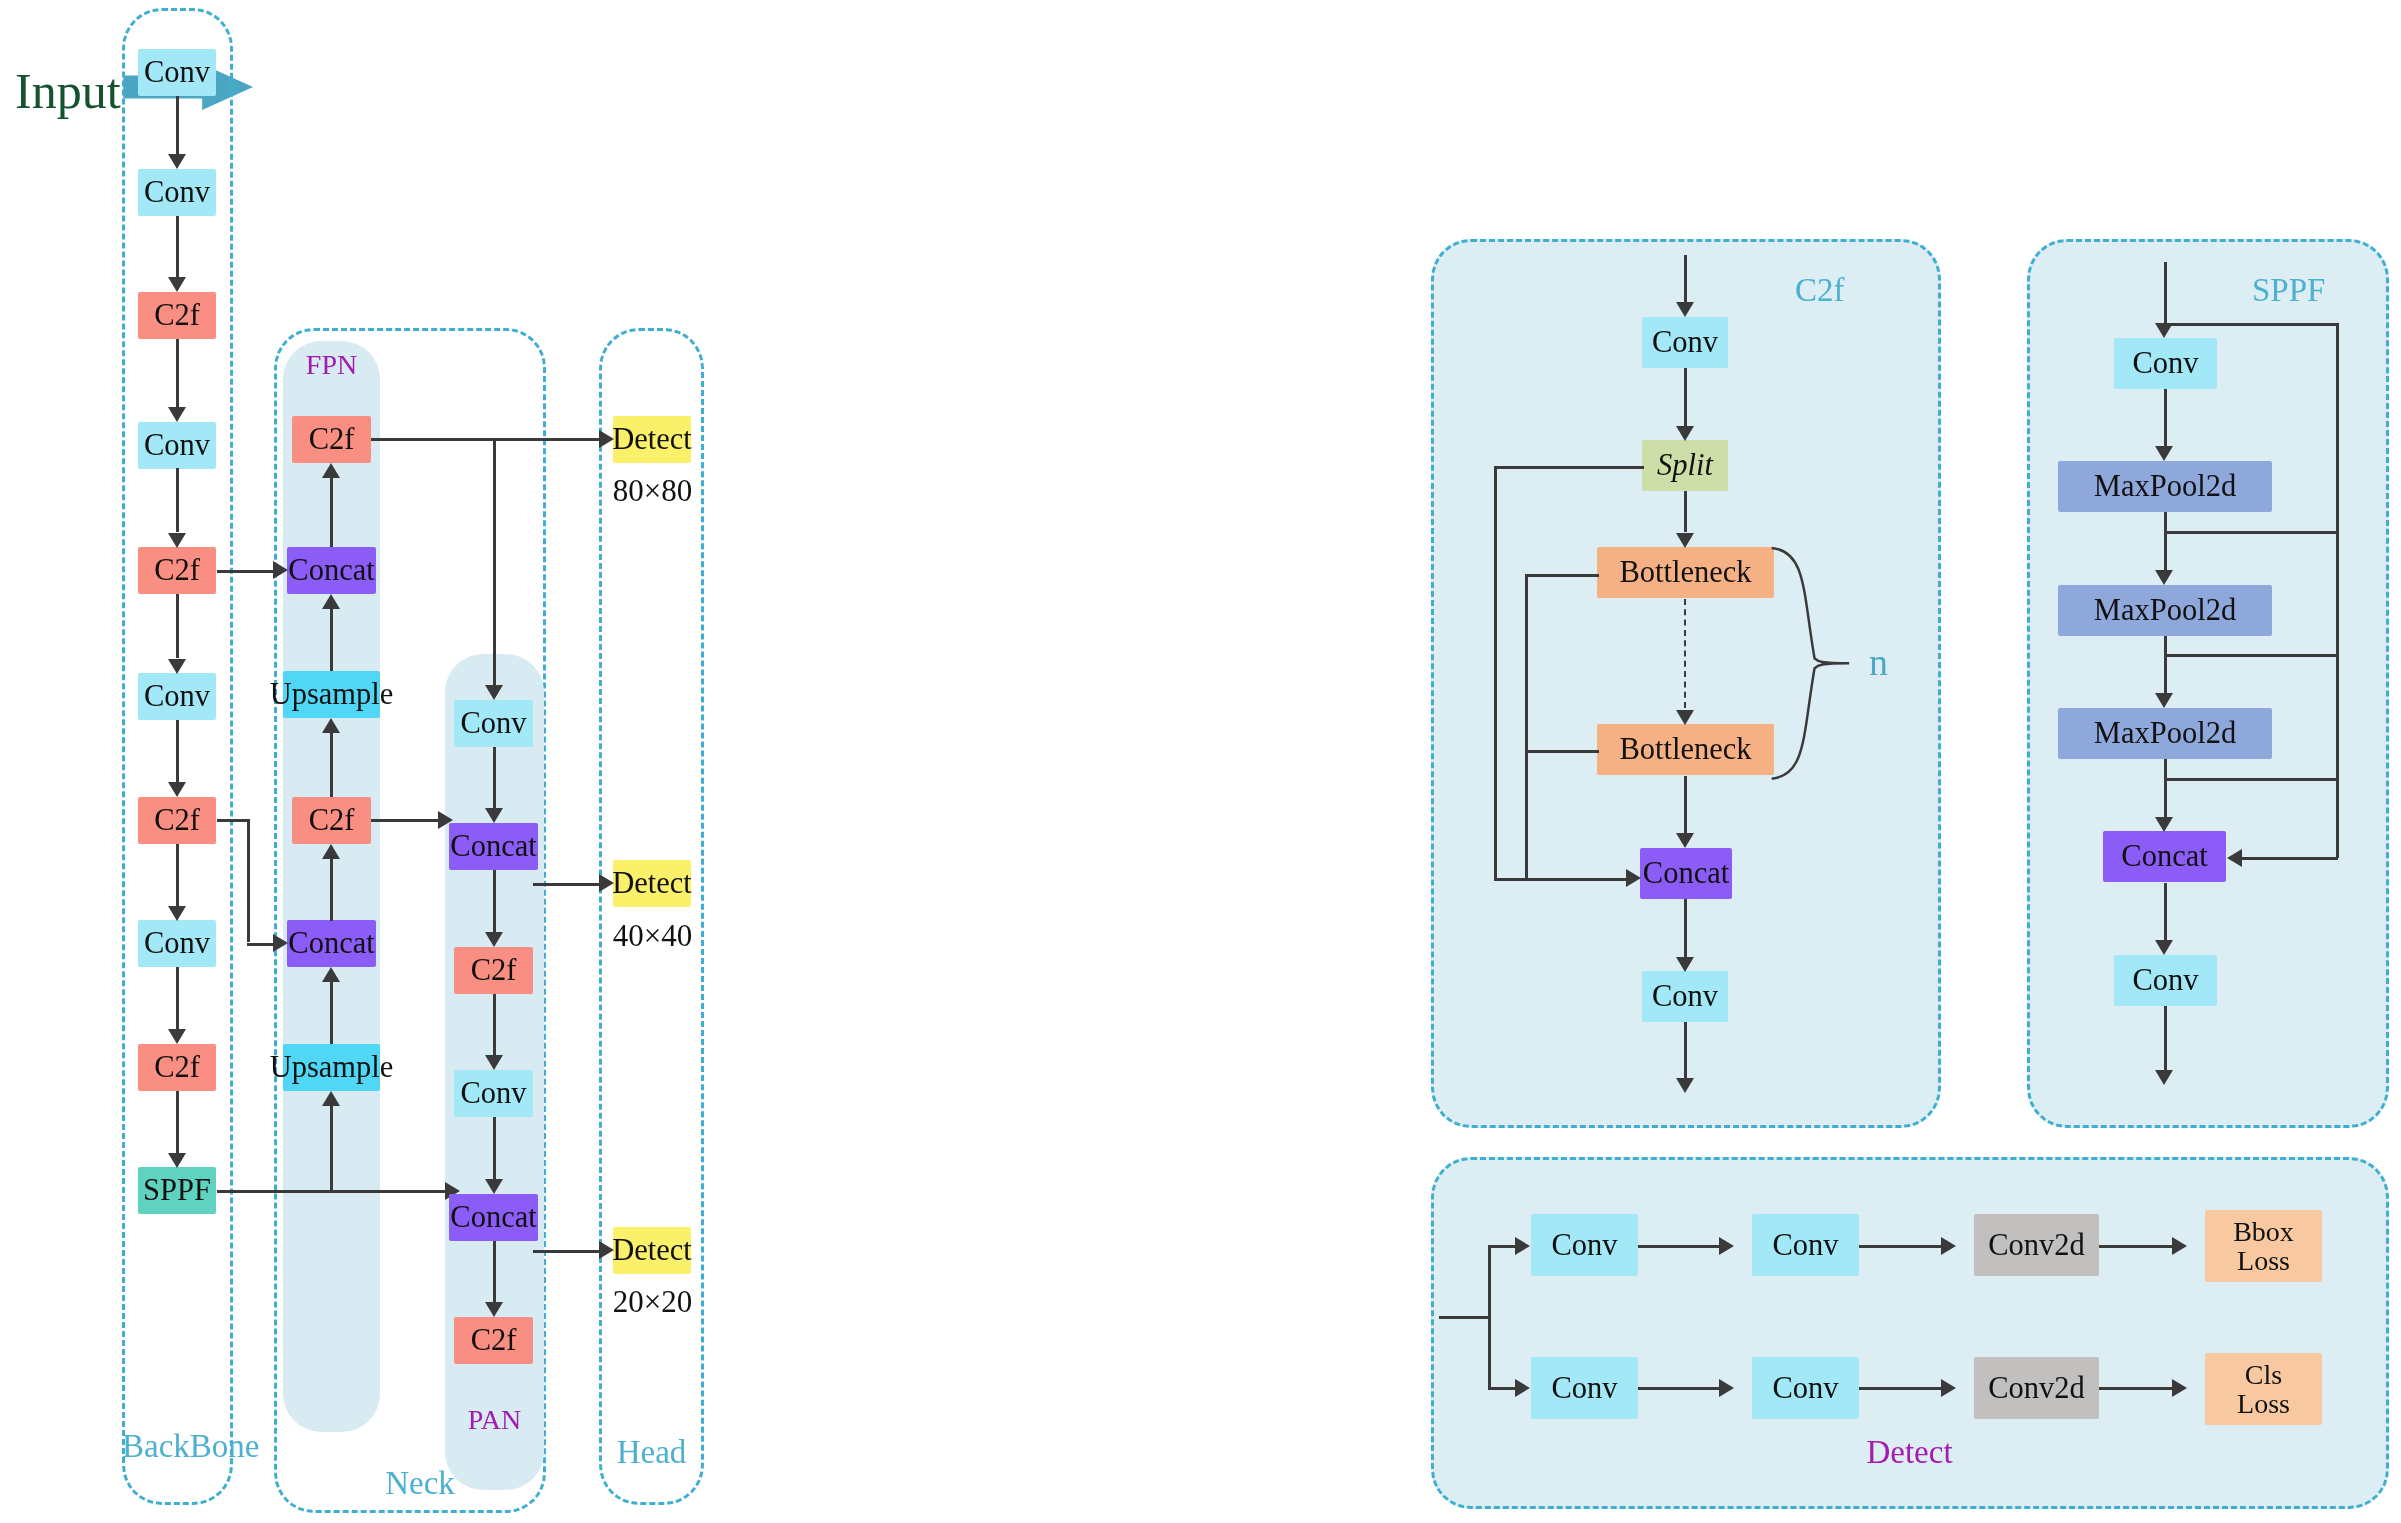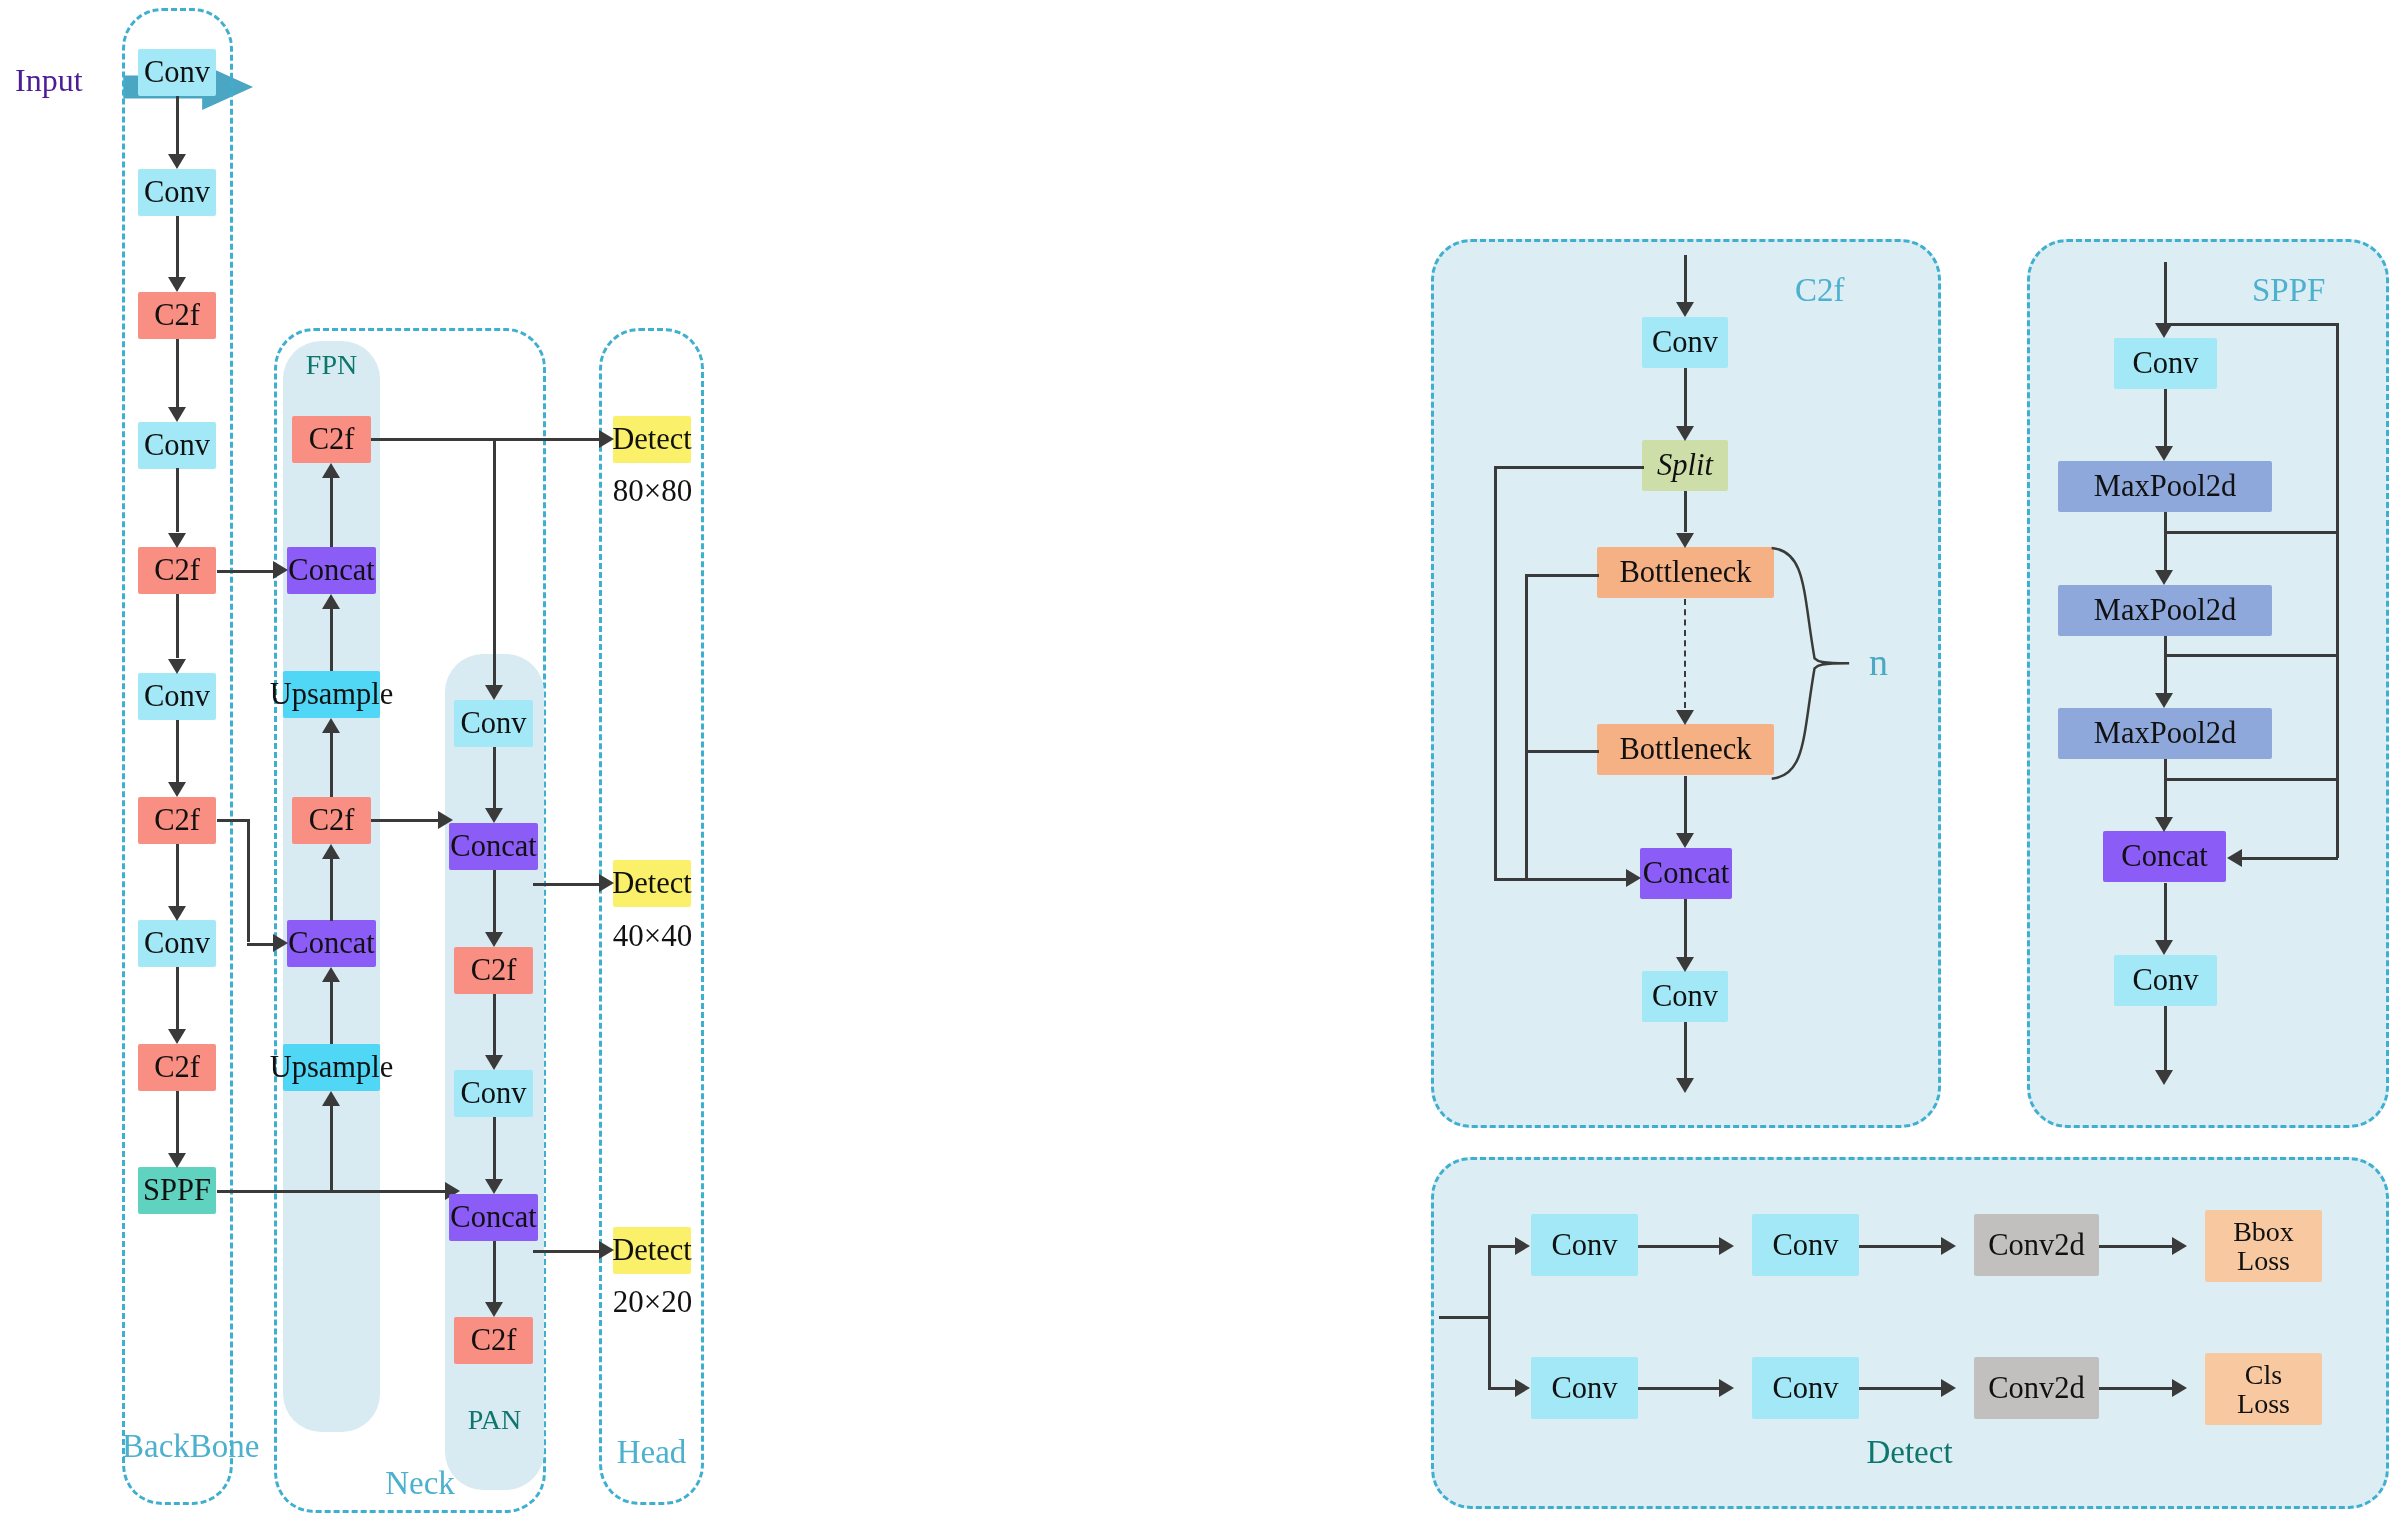--- a/index.html
+++ b/index.html
@@ -16,21 +16,21 @@
   }
   .dashgroup.filled{background:#DCEEF3;}
   .grouplabel{
     position:absolute;
     color:#4CB0CF;
     font-size:33px;
     text-align:center;
     font-family:"Liberation Serif", serif;
     white-space:nowrap;
   }
-  .grouplabel.dark{color:#0f766e;}
+  .grouplabel.dark{color:#a21caf;}
 
   
   .softpanel{
     position:absolute;
     background:#D8EBF2;
     border-radius:38px;
     box-sizing:border-box;
   }
 
   
@@ -81,22 +81,22 @@
   .arrow{position:absolute;width:0;height:0;}
   .ar-down{border-left:9px solid transparent;border-right:9px solid transparent;border-top:15px solid #3a3a3a;}
   .ar-up{border-left:9px solid transparent;border-right:9px solid transparent;border-bottom:15px solid #3a3a3a;}
   .ar-right{border-top:9px solid transparent;border-bottom:9px solid transparent;border-left:15px solid #3a3a3a;}
   .ar-left{border-top:9px solid transparent;border-bottom:9px solid transparent;border-right:15px solid #3a3a3a;}
 
   
   .inputlabel{
     position:absolute;
     font-family:"Liberation Serif", serif;
-    font-size:32px;
-    color:#4c1d95;
+    font-size:50px;
+    color:#14532d;
   }
   .bigarrow{position:absolute;}
 
   
   .brace{position:absolute;}
   .nlabel{position:absolute;color:#4CA8C4;font-size:38px;font-family:"Liberation Serif", serif;}
 </style>
 </head>
 <body>
 

